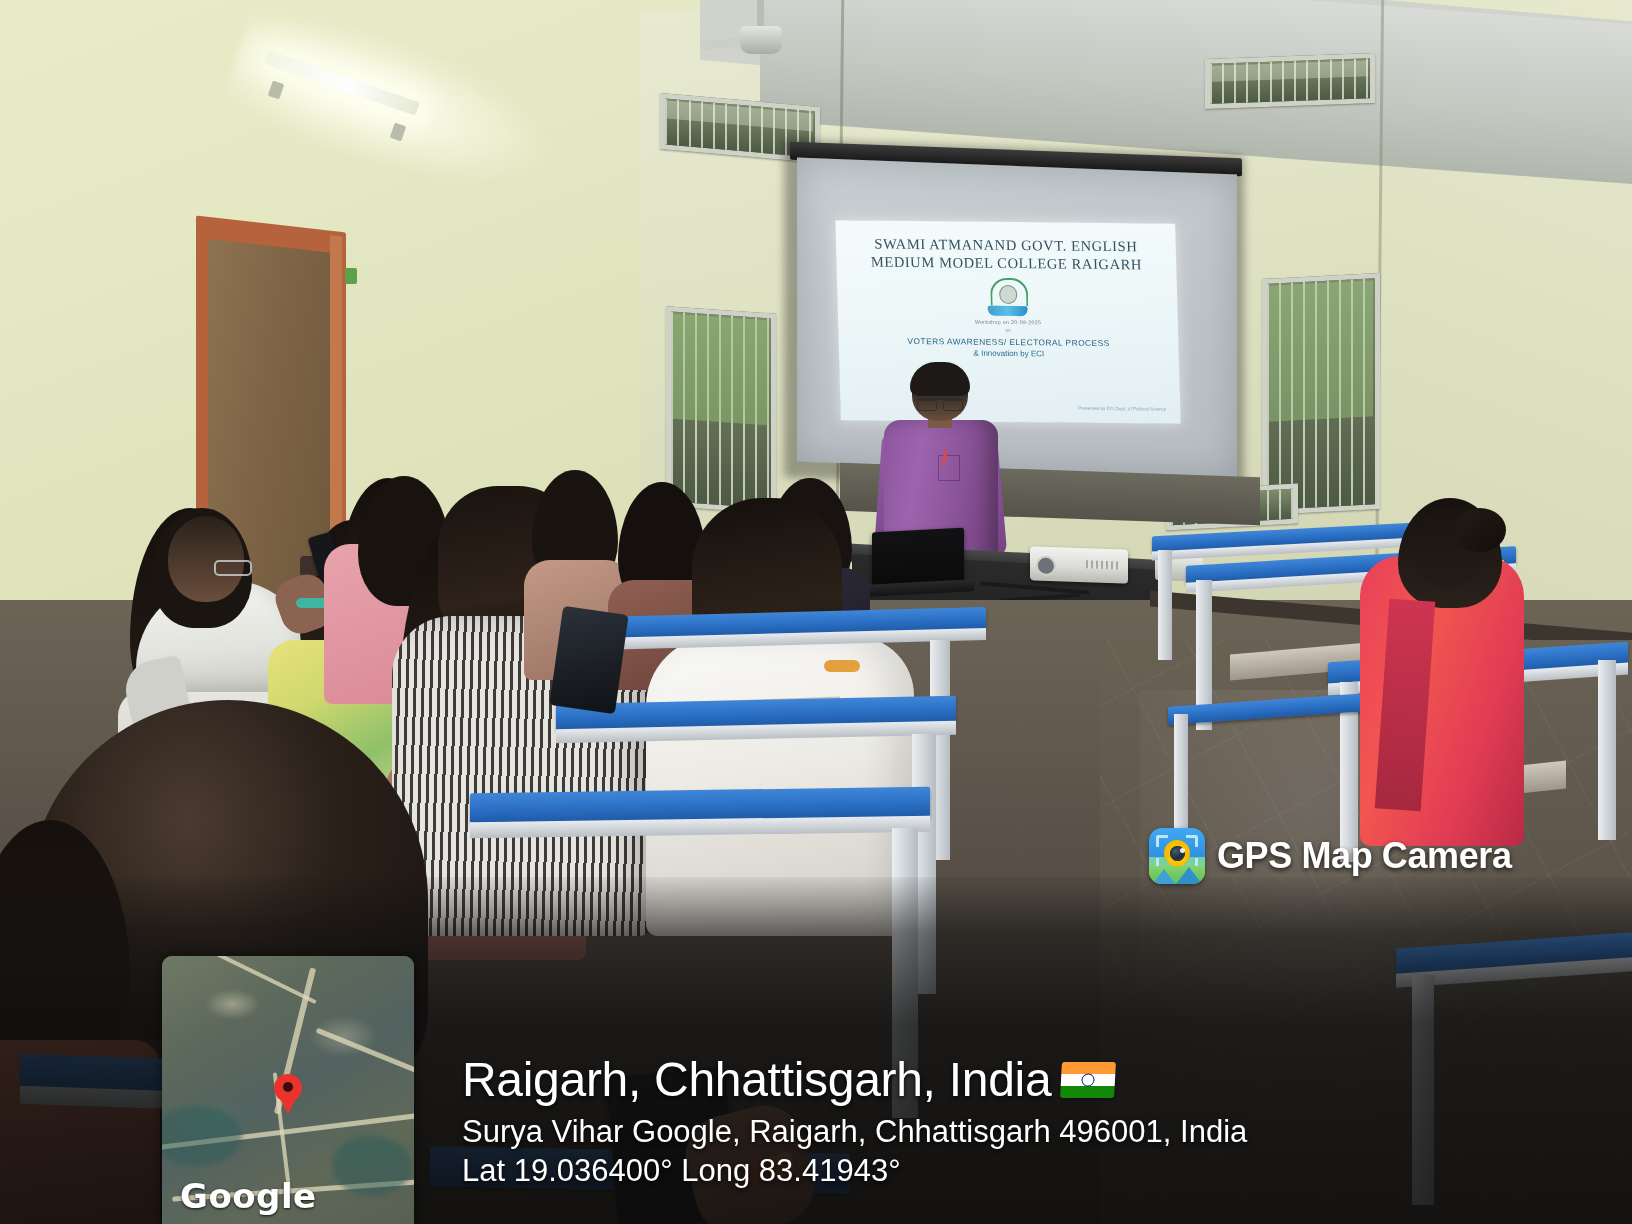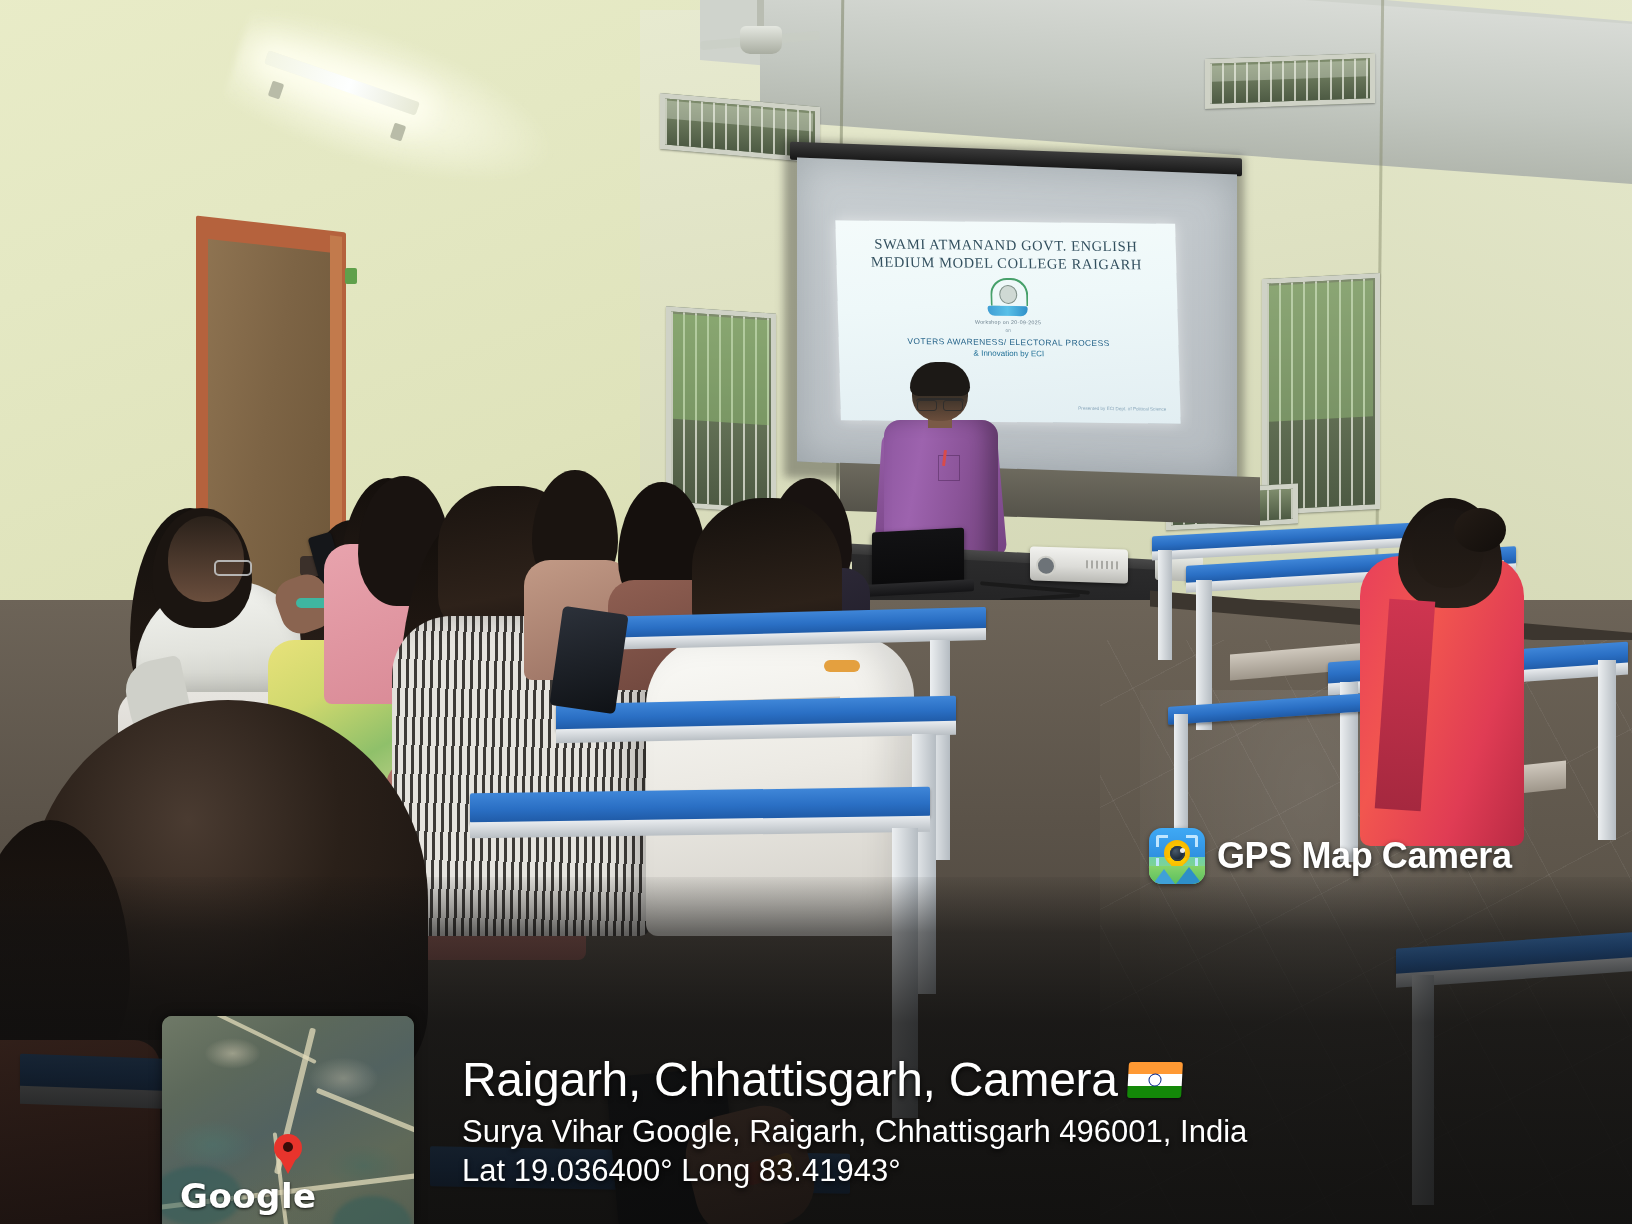--- a/index.html
+++ b/index.html
@@ -288,21 +288,21 @@
   .brand-icon .mtn::after{
     content:"";position:absolute;right:3px;bottom:0;width:0;height:0;
     border-left:13px solid transparent;border-right:13px solid transparent;border-bottom:17px solid #2e8fc9;
   }
   .brand-text{
     font-size:36px;font-weight:bold;color:#fff;letter-spacing:-.4px;
     text-shadow:0 2px 5px rgba(0,0,0,.75);
   }
 
   .map-thumb{
-    position:absolute;left:162px;bottom:0px;width:252px;height:208px;
+    position:absolute;left:162px;bottom:0px;width:252px;height:268px;
     border-radius:10px 10px 0 0;overflow:hidden;
     box-shadow:0 0 12px rgba(0,0,0,.55);
     background:#5d6a55;
   }
   .map-sat{
     position:absolute;inset:0;
     background:
       radial-gradient(ellipse 40px 22px at 28% 18%,rgba(208,200,170,.55),rgba(0,0,0,0) 70%),
       radial-gradient(ellipse 50px 30px at 72% 30%,rgba(190,186,160,.45),rgba(0,0,0,0) 70%),
       radial-gradient(ellipse 60px 34px at 20% 62%,rgba(70,120,110,.55),rgba(0,0,0,0) 72%),
@@ -637,21 +637,21 @@
     <div class="map-green" style="left:-10px;top:150px;width:90px;height:60px;"></div>
     <div class="map-green" style="left:170px;top:180px;width:80px;height:60px;"></div>
     <div class="map-pin">
         <span class="dot"></span>
       </div>
     <div class="g-logo">Google</div>
   </div>
 
   <div class="info">
     <div class="line-title">
-      <span>Raigarh, Chhattisgarh, Camera</span>
+      <span>Raigarh, Chhattisgarh, India</span>
       <span class="flag">
           <span class="chakra"></span>
         </span>
     </div>
     <div class="line">Surya Vihar Google, Raigarh, Chhattisgarh 496001, India</div>
     <div class="line">Lat 19.036400° Long 83.41943°</div>
   </div>
 
 </div>
 

